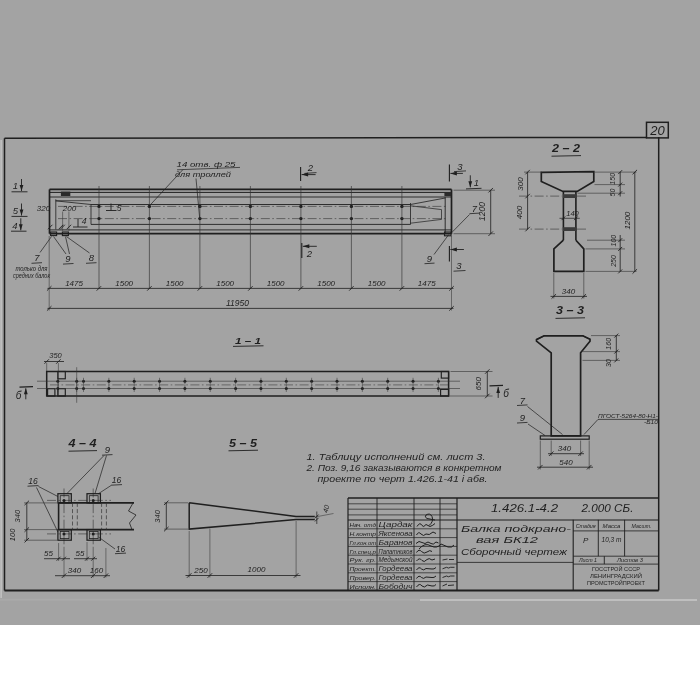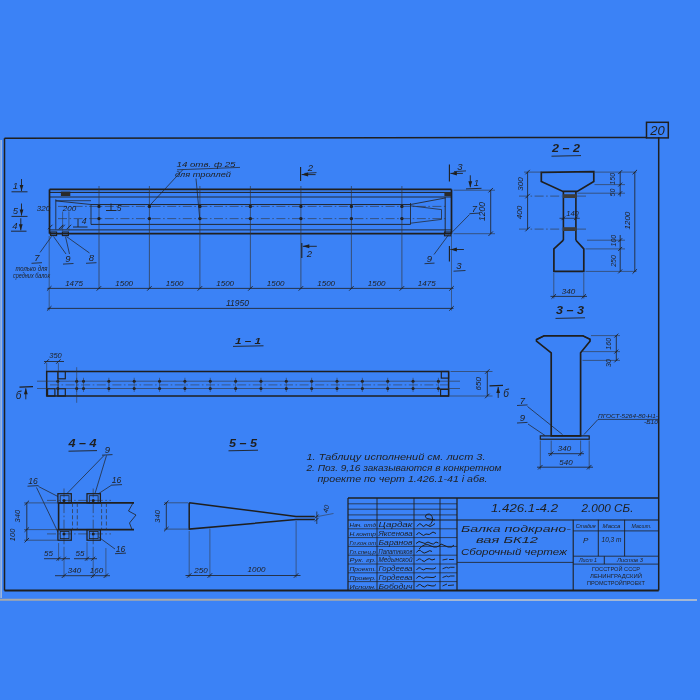--- a/index.html
+++ b/index.html
@@ -1,15 +1,15 @@
 <!DOCTYPE html>
 <html><head><meta charset="utf-8">
 <style>
 html,body{margin:0;padding:0;background:#ffffff;}
-#sheet{width:700px;height:700px;position:relative;background:#3b82f6;}
+#sheet{width:700px;height:625px;position:relative;background:#a3a3a3;}
 text{font-family:"Liberation Sans",sans-serif;}
 </style></head>
 <body>
 <div id="sheet">
 <svg width="700" height="700" viewBox="0 0 700 700">
 
 <g>
 <line x1="4.5" y1="138.2" x2="647" y2="137.4" stroke="#1f1f1f" stroke-width="1.5" stroke-linecap="butt"></line>
 <line x1="4.5" y1="138.2" x2="4.5" y2="590.5" stroke="#1f1f1f" stroke-width="1.5" stroke-linecap="butt"></line>
 <line x1="4.5" y1="590.5" x2="658.7" y2="590.5" stroke="#1f1f1f" stroke-width="2.2" stroke-linecap="butt"></line>

